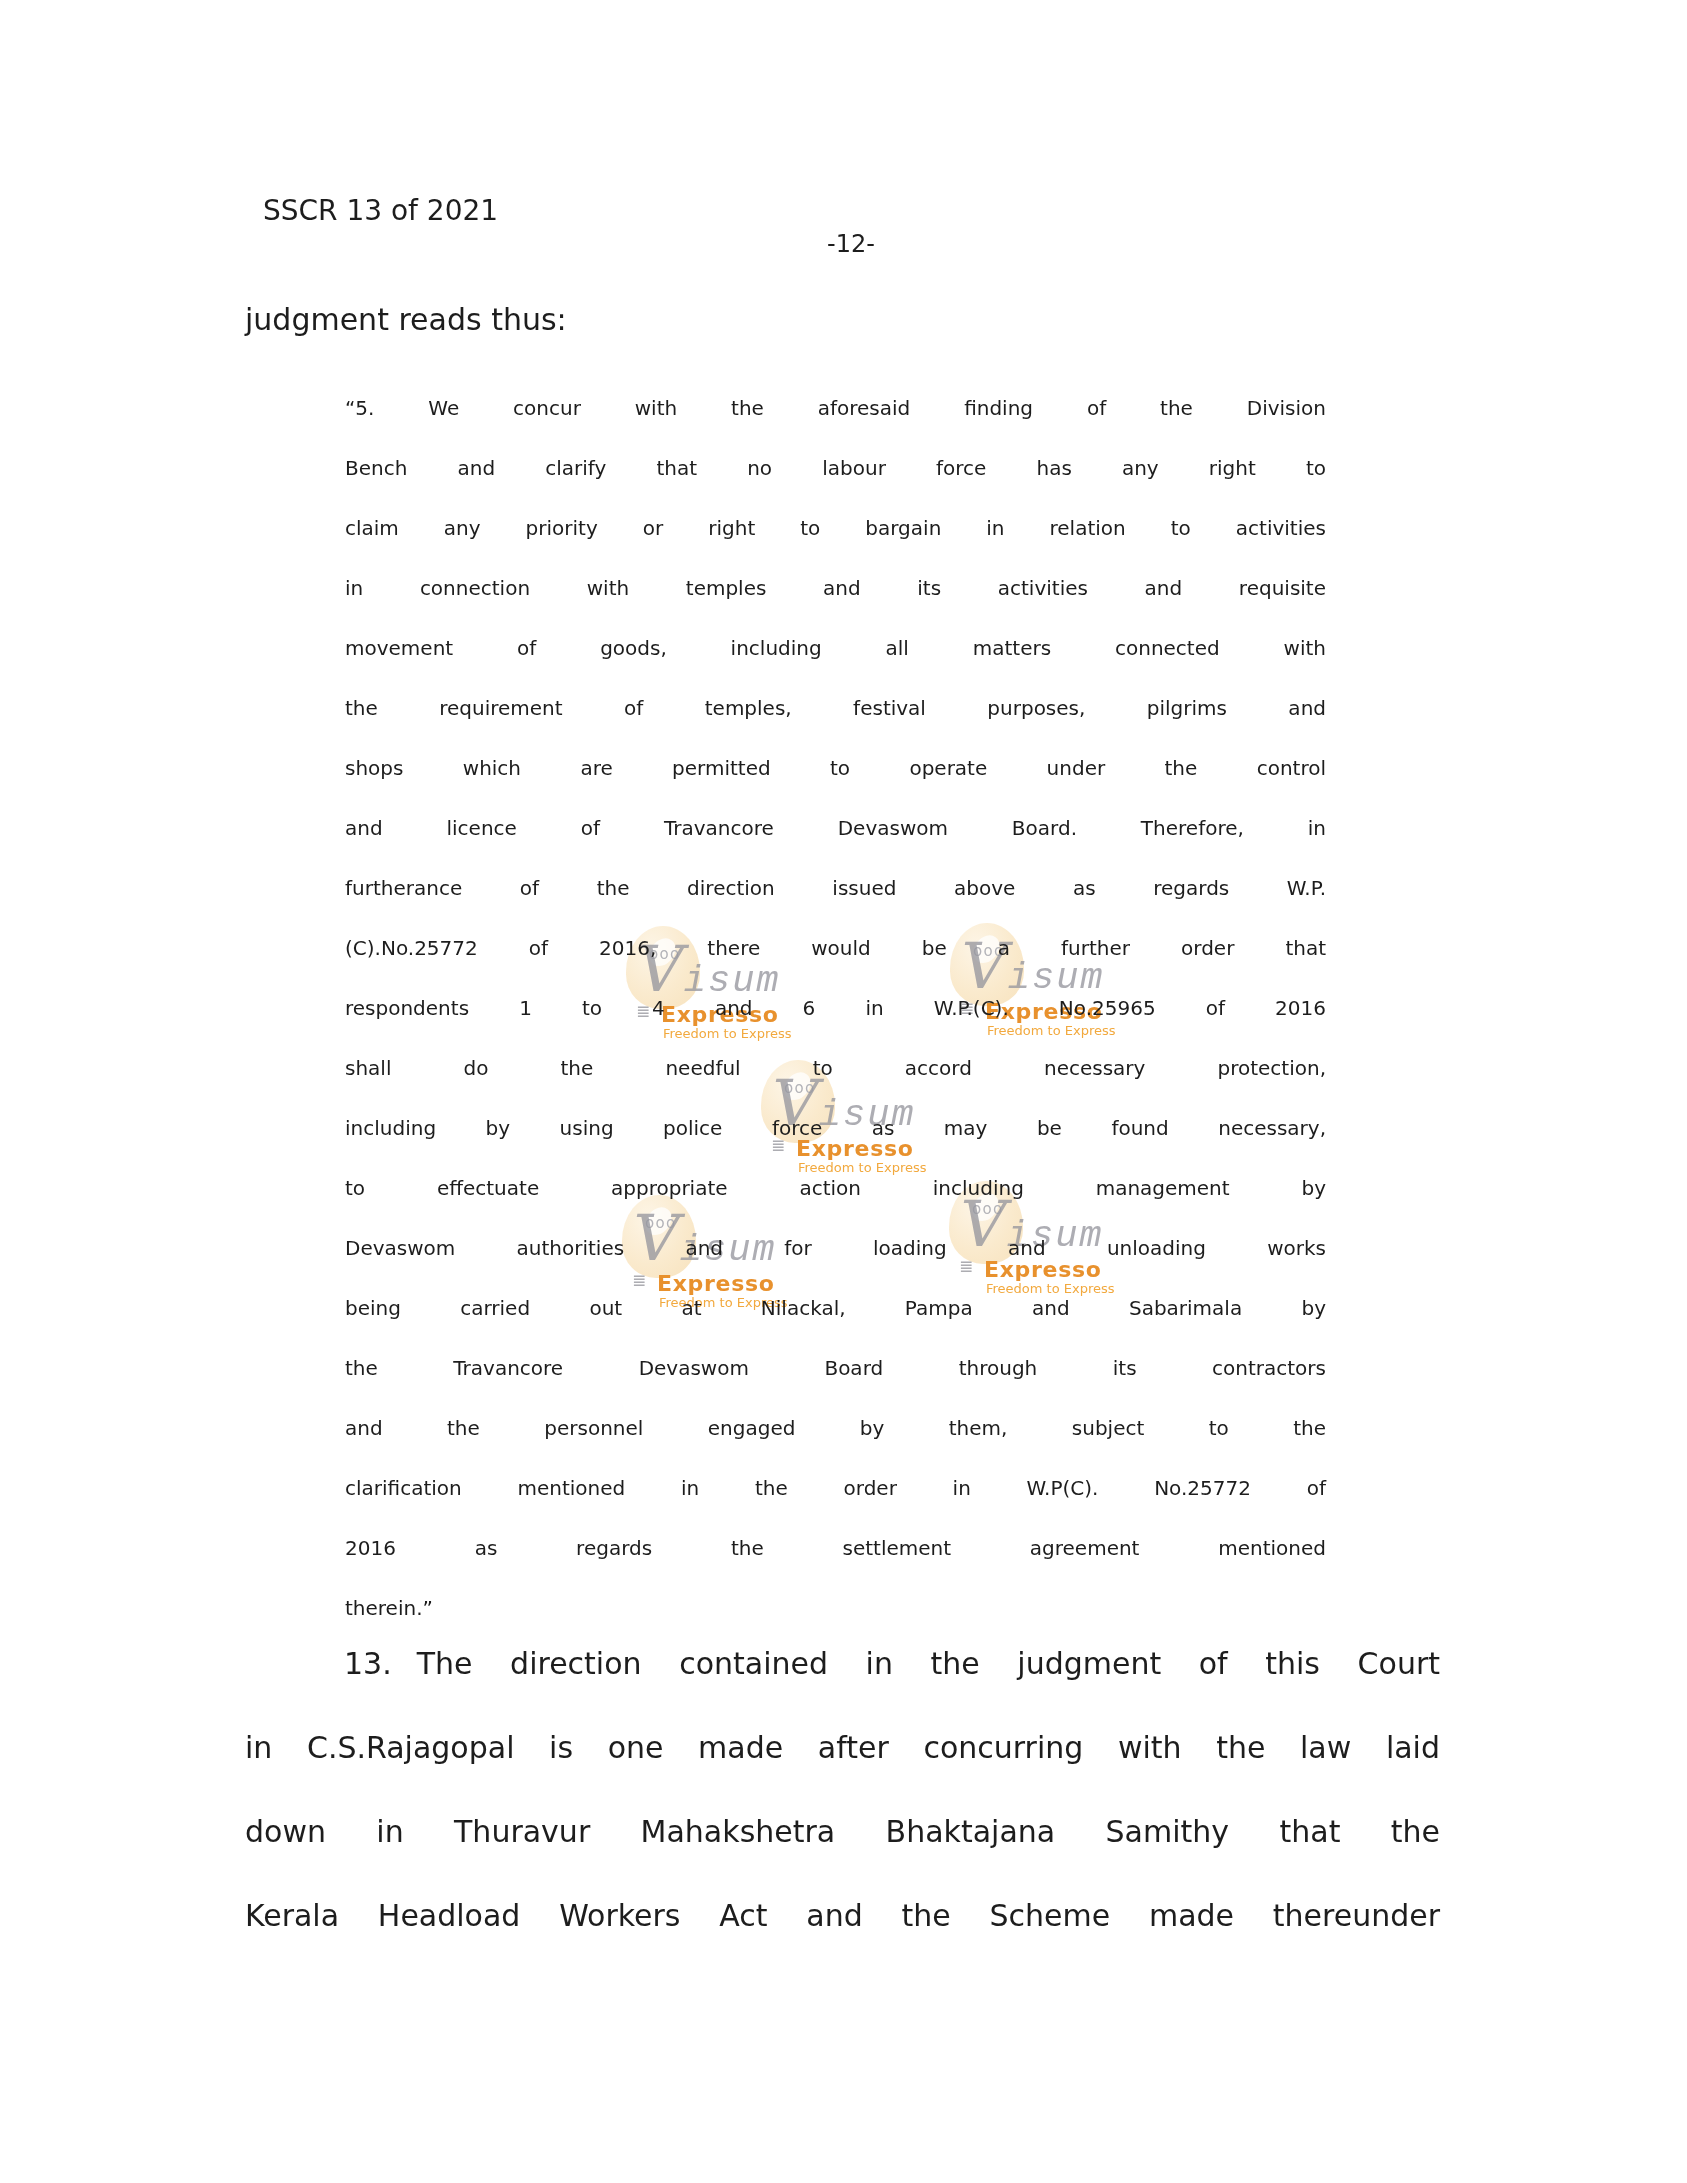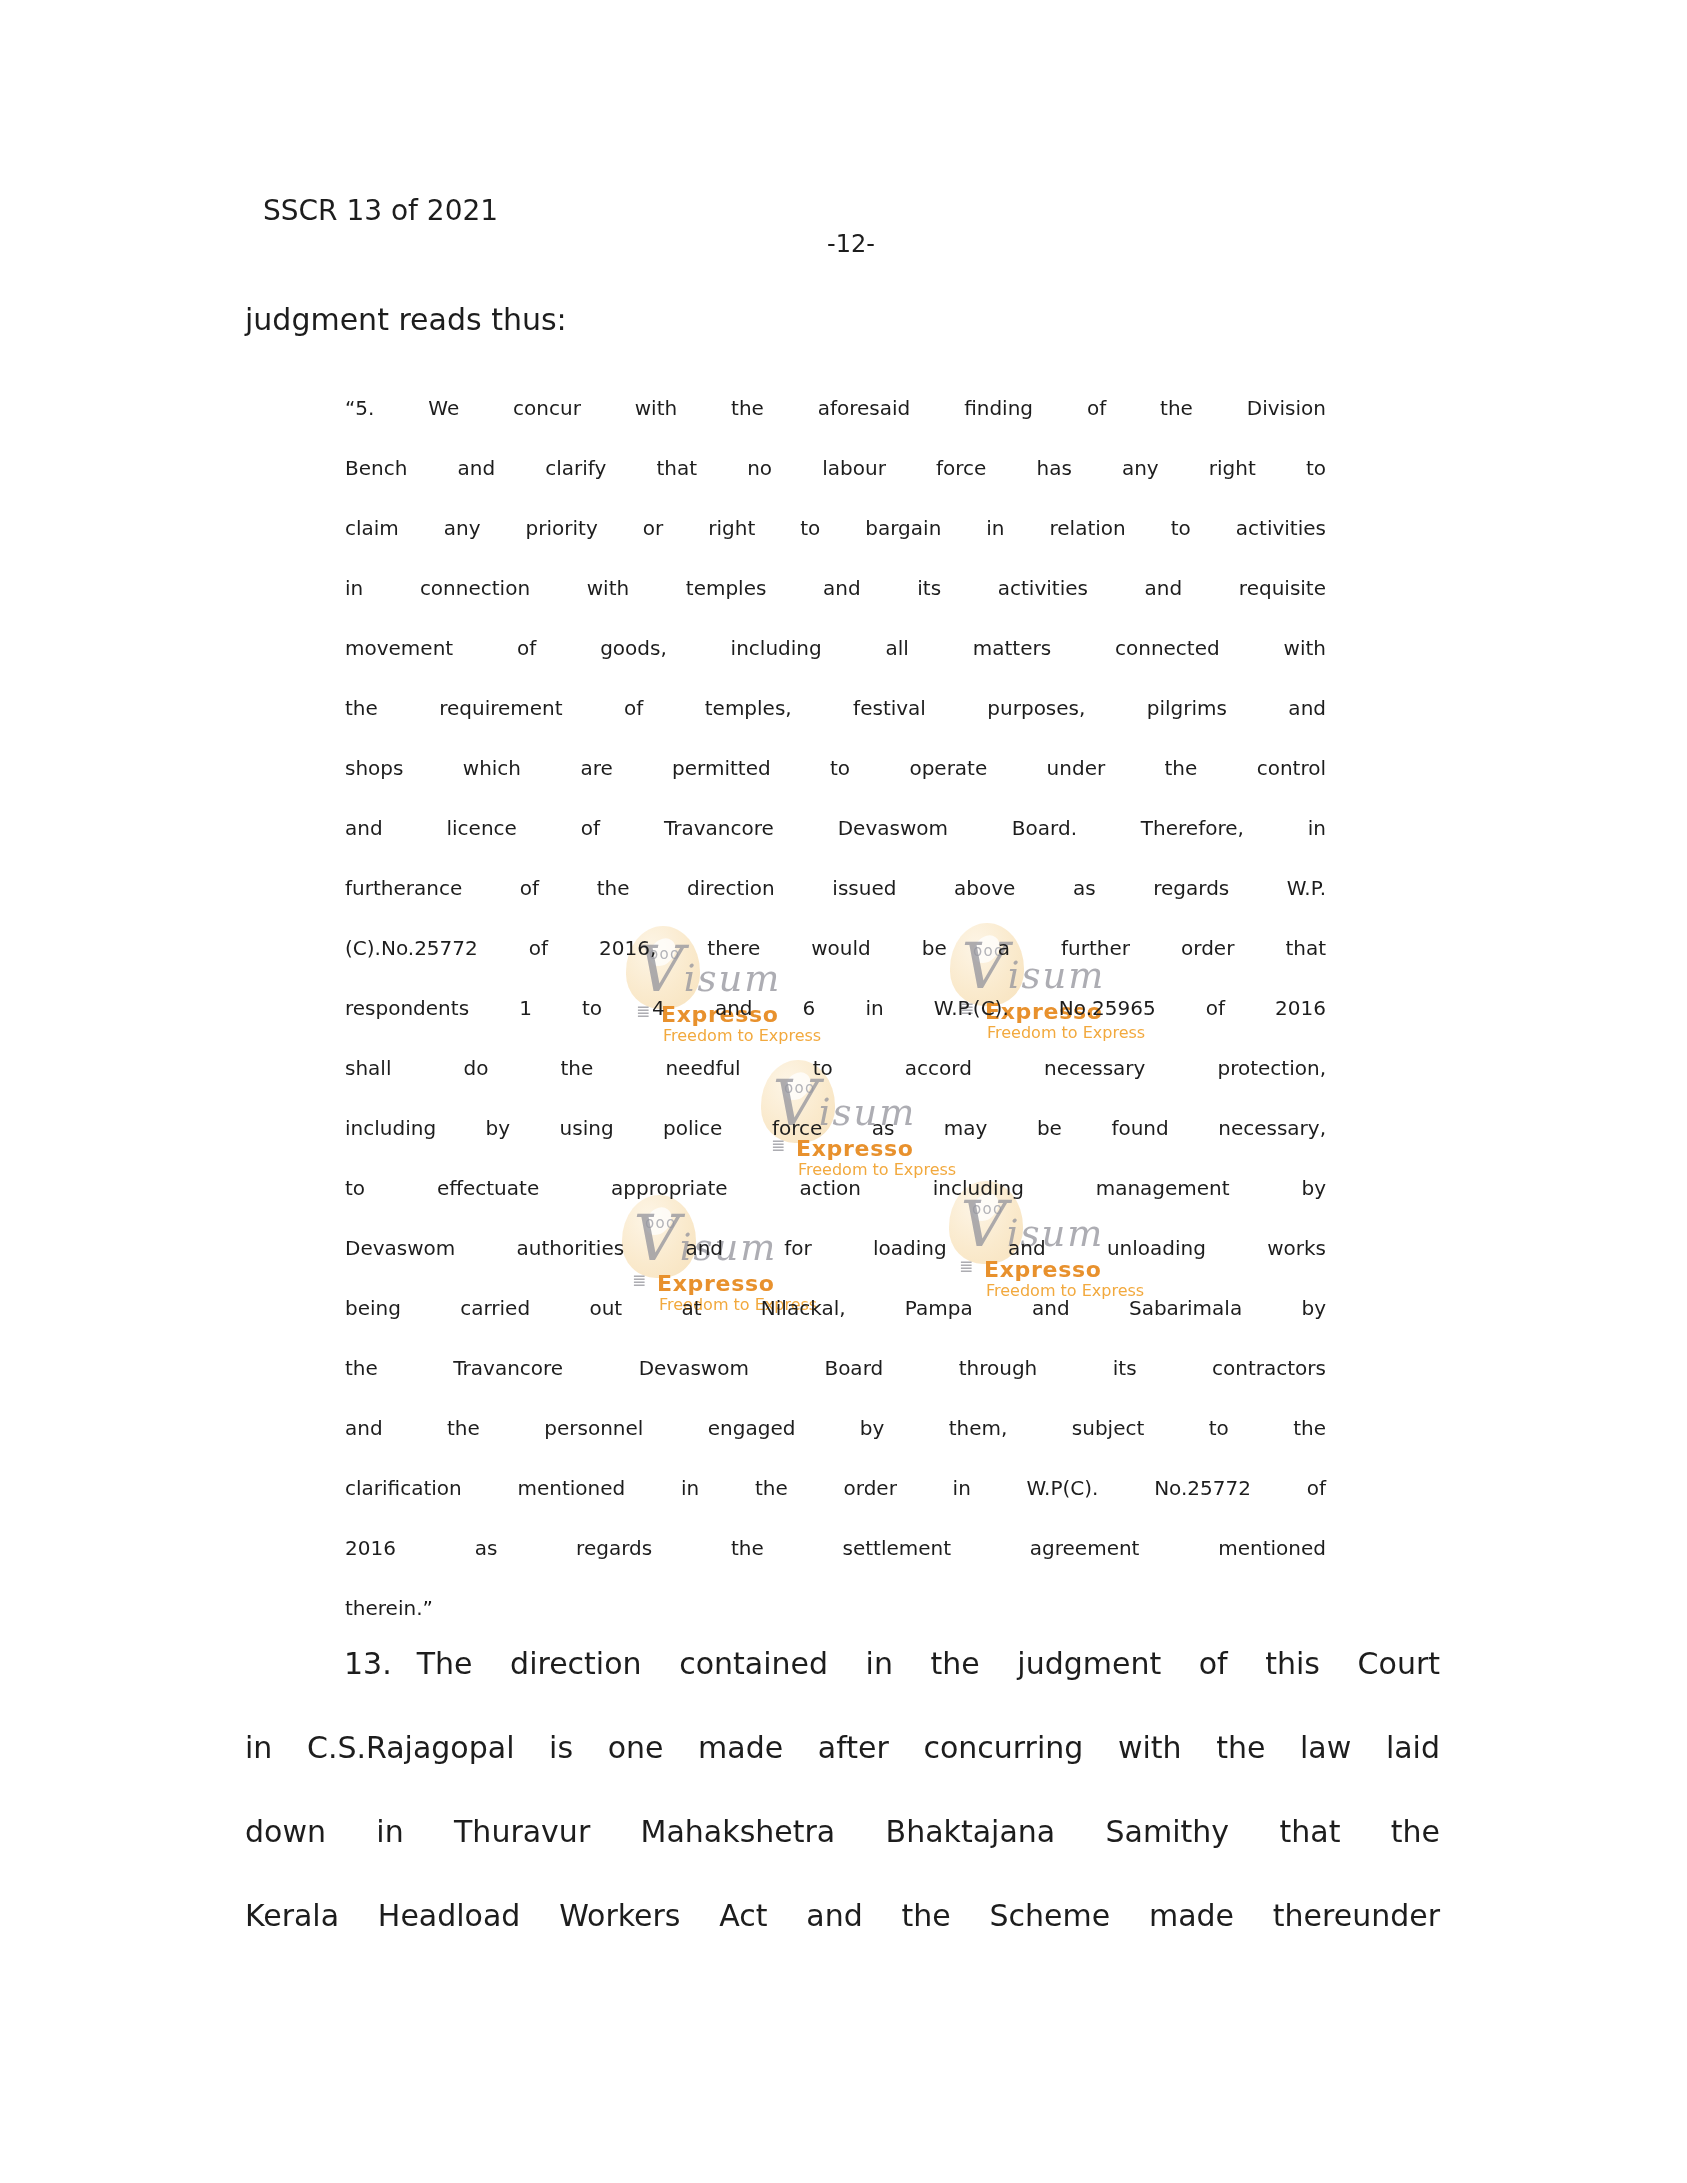--- a/index.html
+++ b/index.html
@@ -69,33 +69,33 @@
     font-size:15px;letter-spacing:1.3px;color:#b3b3b8;
     font-family:"DejaVu Sans",sans-serif;
   }
   .wm-script{
     position:absolute;left:26.5px;top:12px;
     font-family:"DejaVu Serif","Liberation Serif",serif;
     font-style:italic;color:rgba(150,150,158,.78);
     white-space:nowrap;
   }
   .wm-script .wm-v{font-size:64px;line-height:64px;}
-  .wm-script .wm-rest{font-size:37px;line-height:37px;letter-spacing:2px;}
+  .wm-script .wm-rest{font-size:37px;line-height:37px;letter-spacing:2px;font-family:Liberation Mono, monospace;}
   .wm-base{
     position:absolute;left:25px;top:78px;
     font-size:17px;color:#adadb2;line-height:17px;
   }
   .wm-sub{
     position:absolute;left:50px;top:77px;
     font-size:22px;font-weight:700;color:#e8912d;
     letter-spacing:0.7px;white-space:nowrap;
   }
   .wm-tag{
     position:absolute;left:52px;top:101px;
-    font-size:16px;color:#f2a93e;white-space:nowrap;
+    font-size:13px;color:#f2a93e;white-space:nowrap;
   }
 </style>
 </head>
 <body>
 
 <div class="page">
 
   <div class="watermark" style="left:611px;top:925px">
     <div class="wm-bulb">
         <div class="wm-shine"></div>

